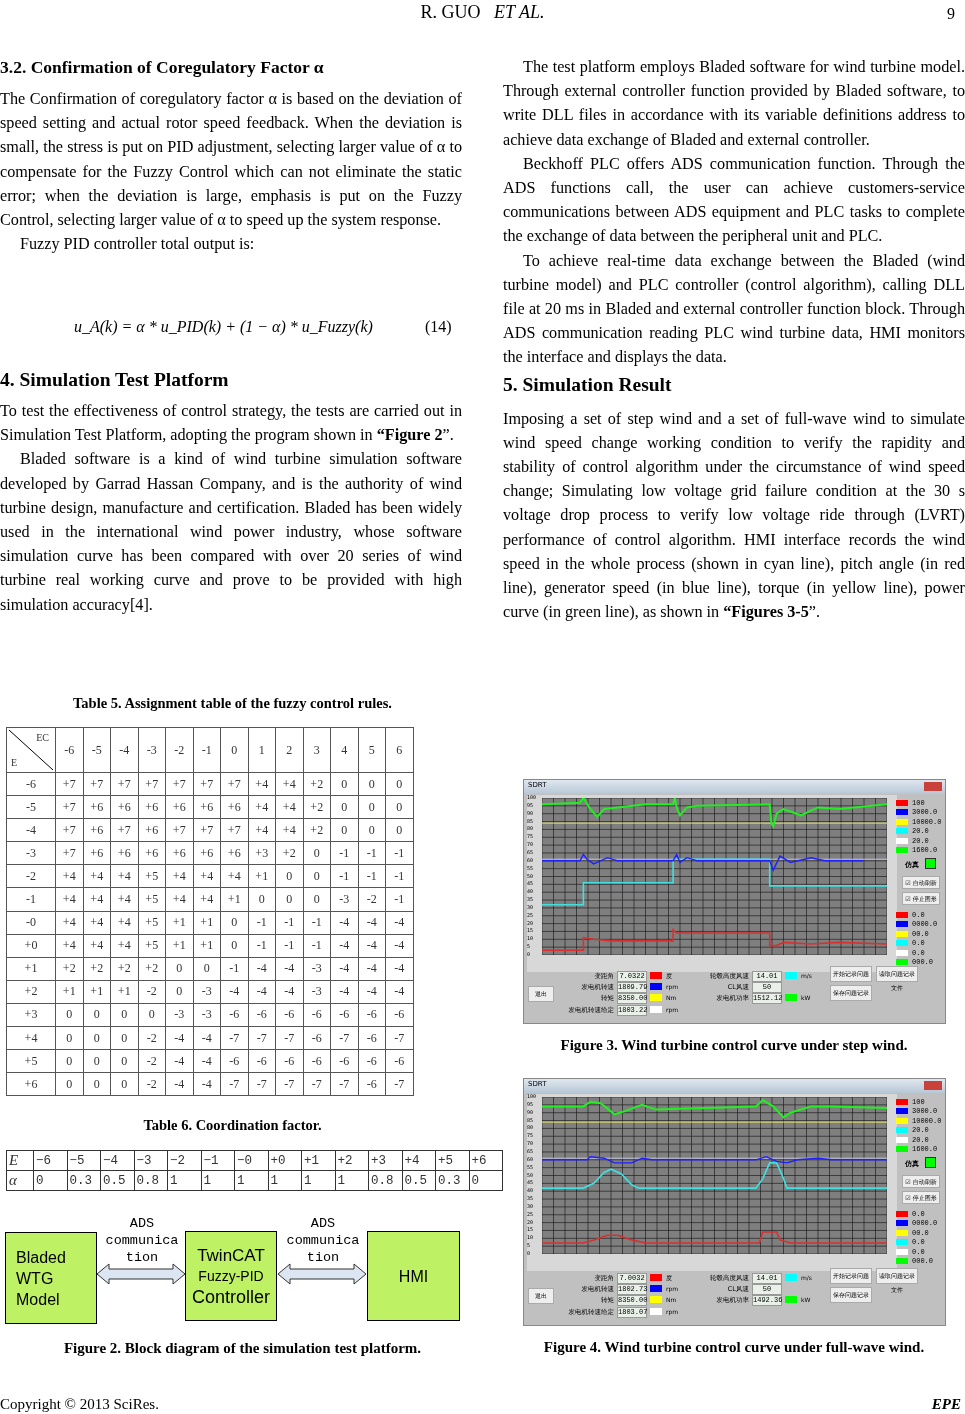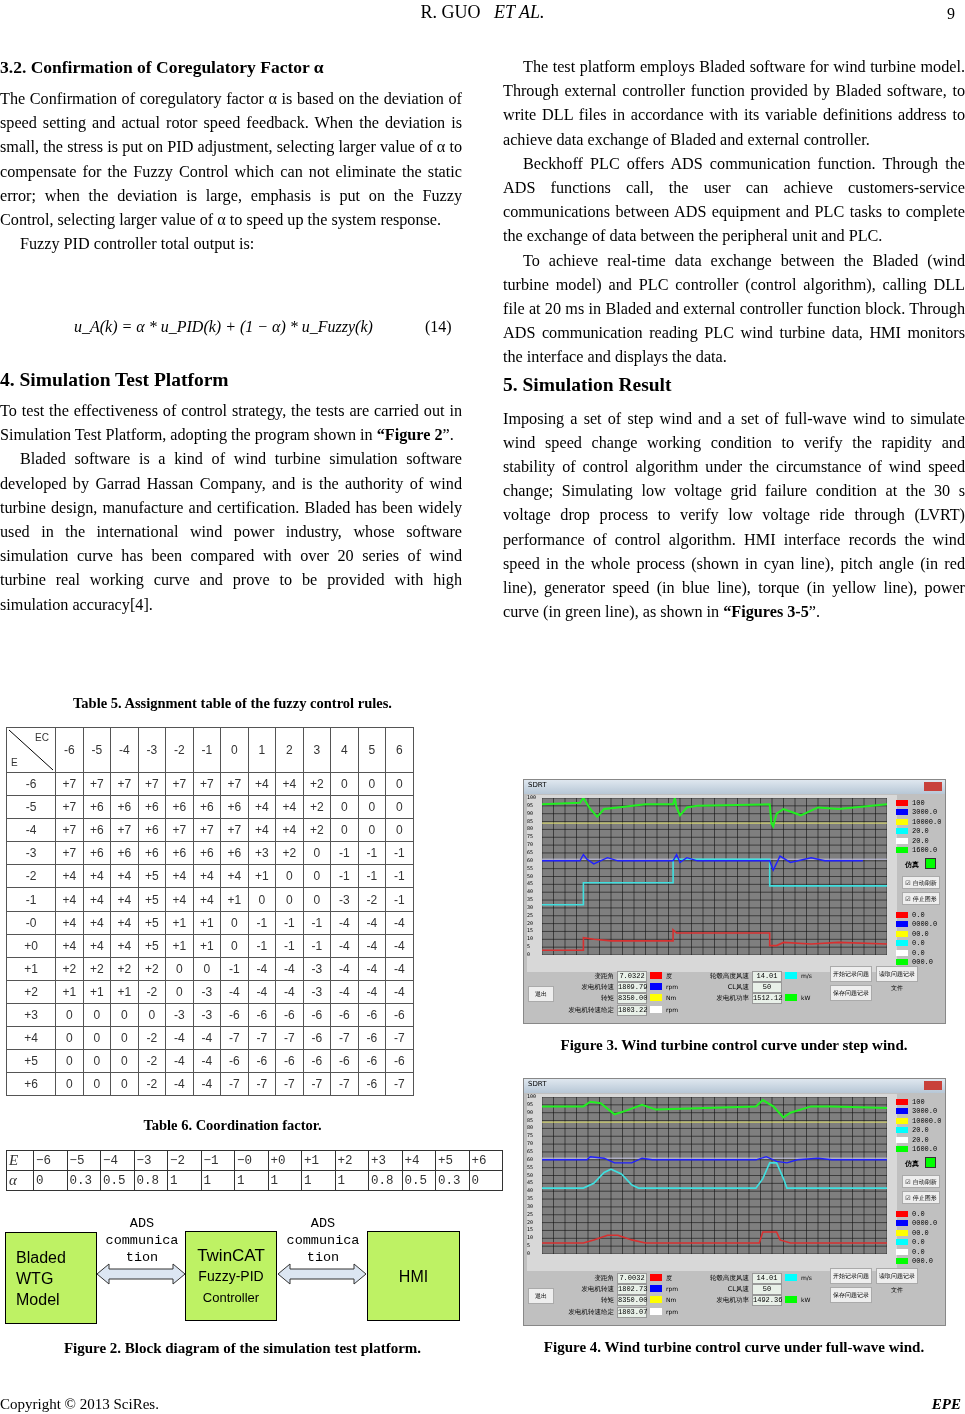--- a/index.html
+++ b/index.html
@@ -11,21 +11,21 @@
   .col{position:absolute;width:462px;font-size:16.2px;line-height:24.2px;text-align:justify;}
   .colL{left:0;}
   .colR{left:503px;}
   .h2{font-weight:bold;font-size:19.5px;line-height:26px;margin:0;}
   .h3{font-weight:bold;font-size:17.5px;line-height:24px;margin:0;}
   p{margin:0;}
   .ind{text-indent:20px;}
   .eq{position:absolute;font-size:16px;font-style:italic;}
   .eqn{position:absolute;font-size:16px;}
   .cap{position:absolute;font-weight:bold;font-size:14.5px;text-align:center;}
-  table.rules{position:absolute;left:6px;top:727px;border-collapse:collapse;font-size:12px;font-family:Liberation Sans, sans-serif;}
+  table.rules{position:absolute;left:6px;top:727px;border-collapse:collapse;font-size:12px;font-family:Liberation Serif, serif;}
   table.rules td{border:1px solid #555;width:26.5px;height:22.1px;text-align:center;padding:0;color:#333;}
   table.rules td.corner{width:48px;position:relative;height:44px;}
   table.rules tr.head td{height:44px;}
   table.rules td.rh{width:48px;}
   .corner .ec{position:absolute;right:6px;top:4px;font-size:10px;}
   .corner .e{position:absolute;left:4px;bottom:4px;font-size:10px;}
   .corner svg{position:absolute;left:0;top:0;}
   table.coord{position:absolute;left:6px;top:1150px;border-collapse:collapse;font-family:"Liberation Mono",monospace;font-size:12.5px;}
   table.coord td{border:1px solid #333;width:28.5px;height:19px;padding:0 2px;color:#333;}
   table.coord td.lbl{font-family:"Liberation Serif",serif;font-style:italic;font-size:15px;width:22px;}
@@ -365,21 +365,21 @@
 </tbody>
   </table>
 
 <div>
   <div class="bd" style="left:5px;top:1232px;width:90px;height:90px;">
     <span style="width:70px;">Bladed WTG Model</span>
   </div>
   <div class="bd" style="left:185px;top:1231px;width:90px;height:88px;flex-direction:column;">
     <span style="font-size:17px;">TwinCAT</span>
     <span style="font-size:14px;">Fuzzy-PID</span>
-    <span style="font-size:13px;">Controller</span>
+    <span style="font-size:18px;">Controller</span>
   </div>
   <div class="bd" style="left:367px;top:1231px;width:91px;height:88px;">
     <span>HMI</span>
   </div>
   <div class="bdl" style="left:104px;top:1215px;width:76px;">
     <div>ADS</div>
     <div>communica</div>
     <div>tion</div>
   </div>
   <div class="bdl" style="left:285px;top:1215px;width:76px;">

